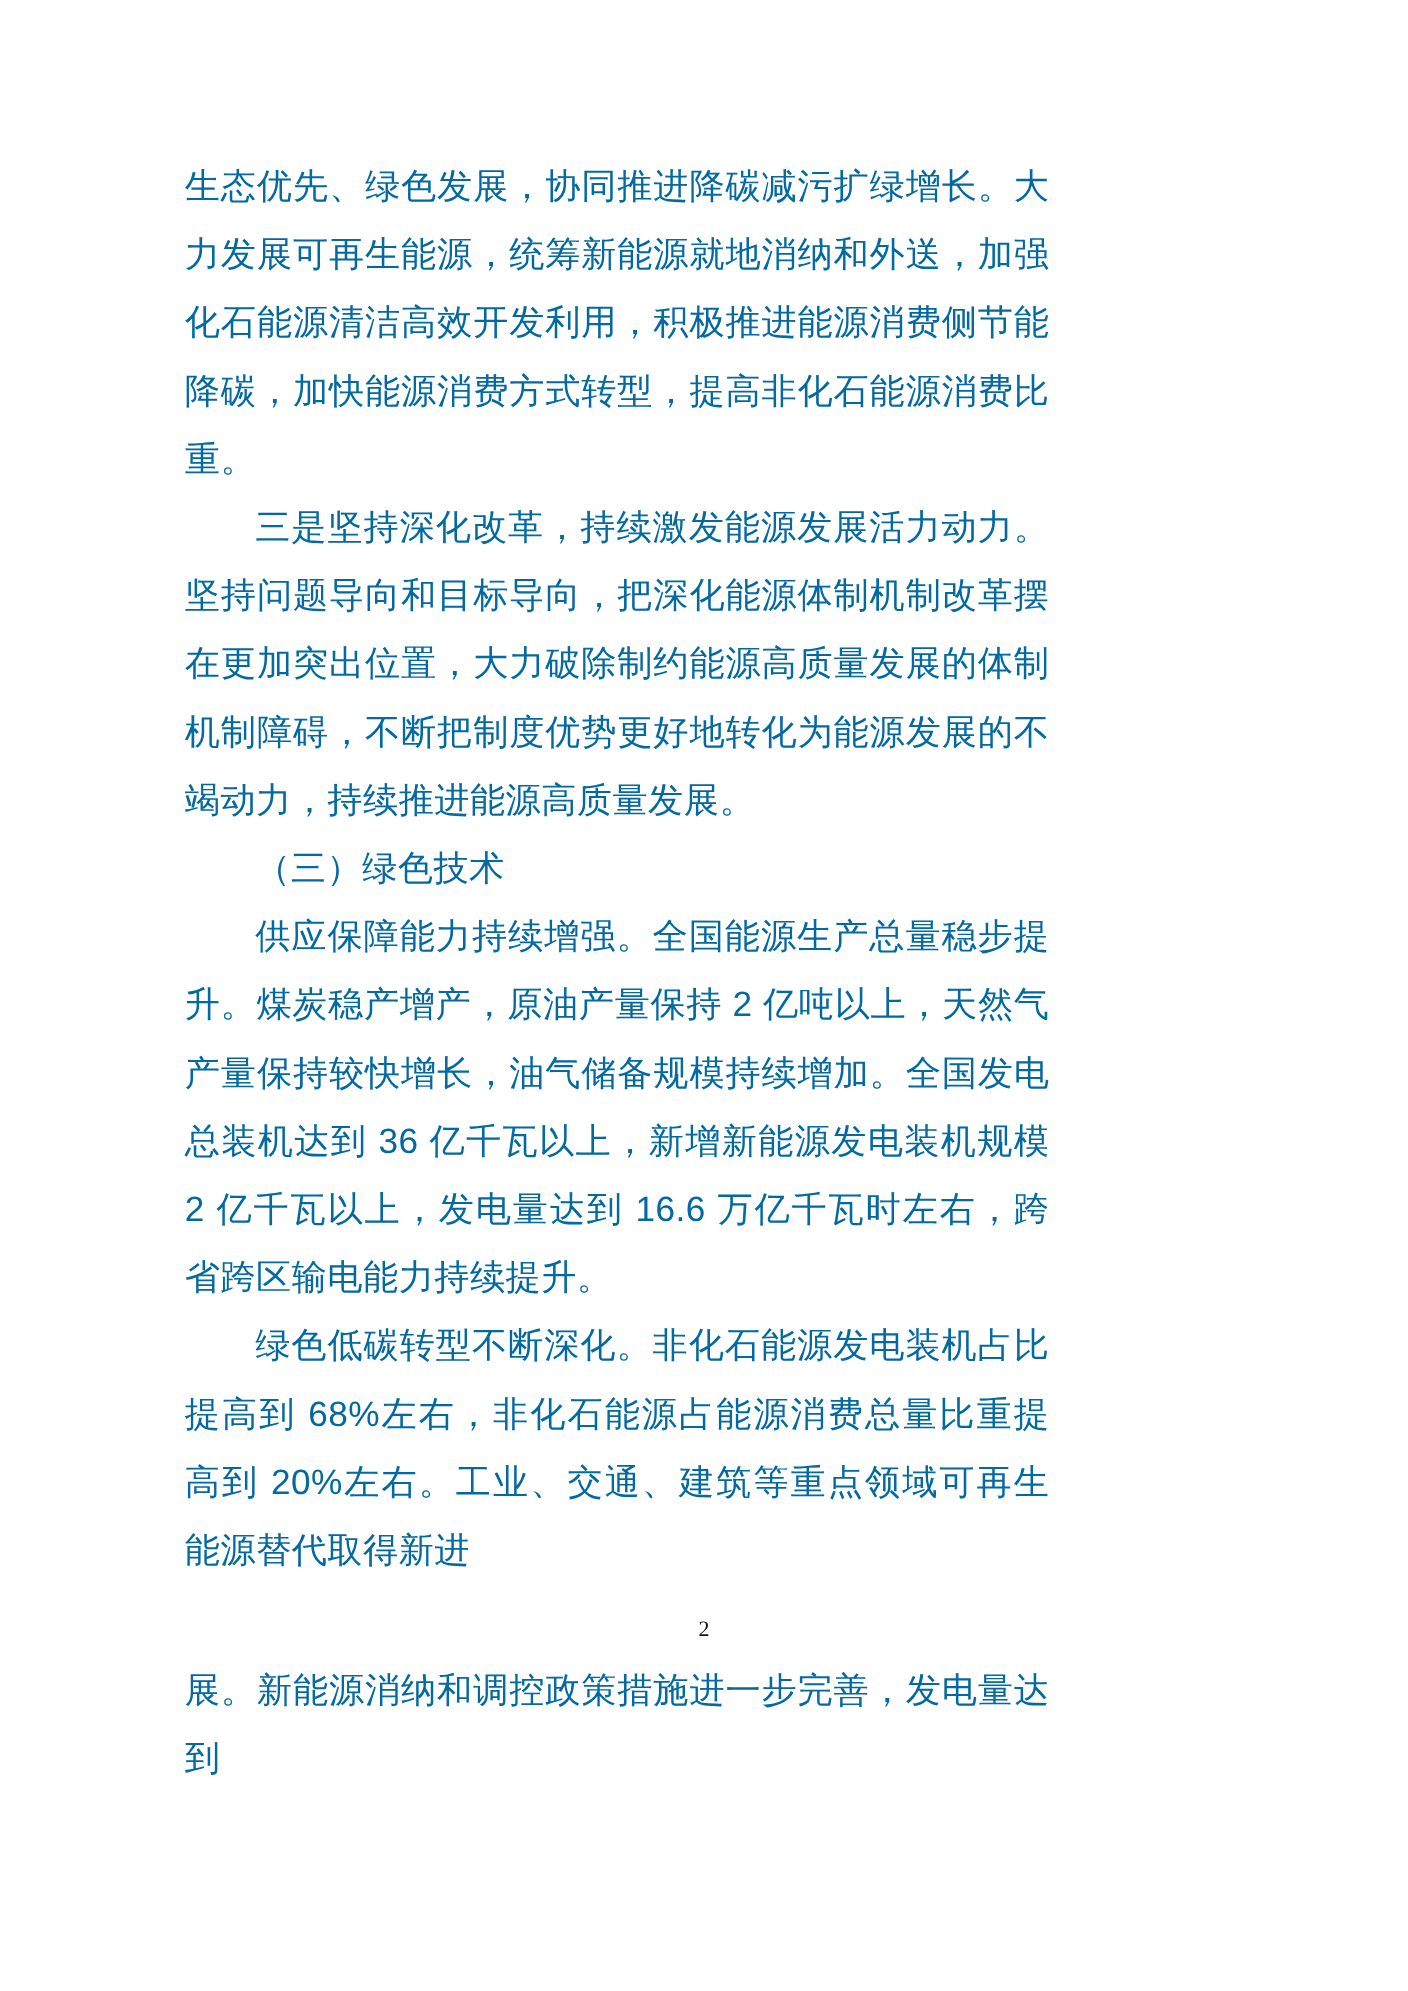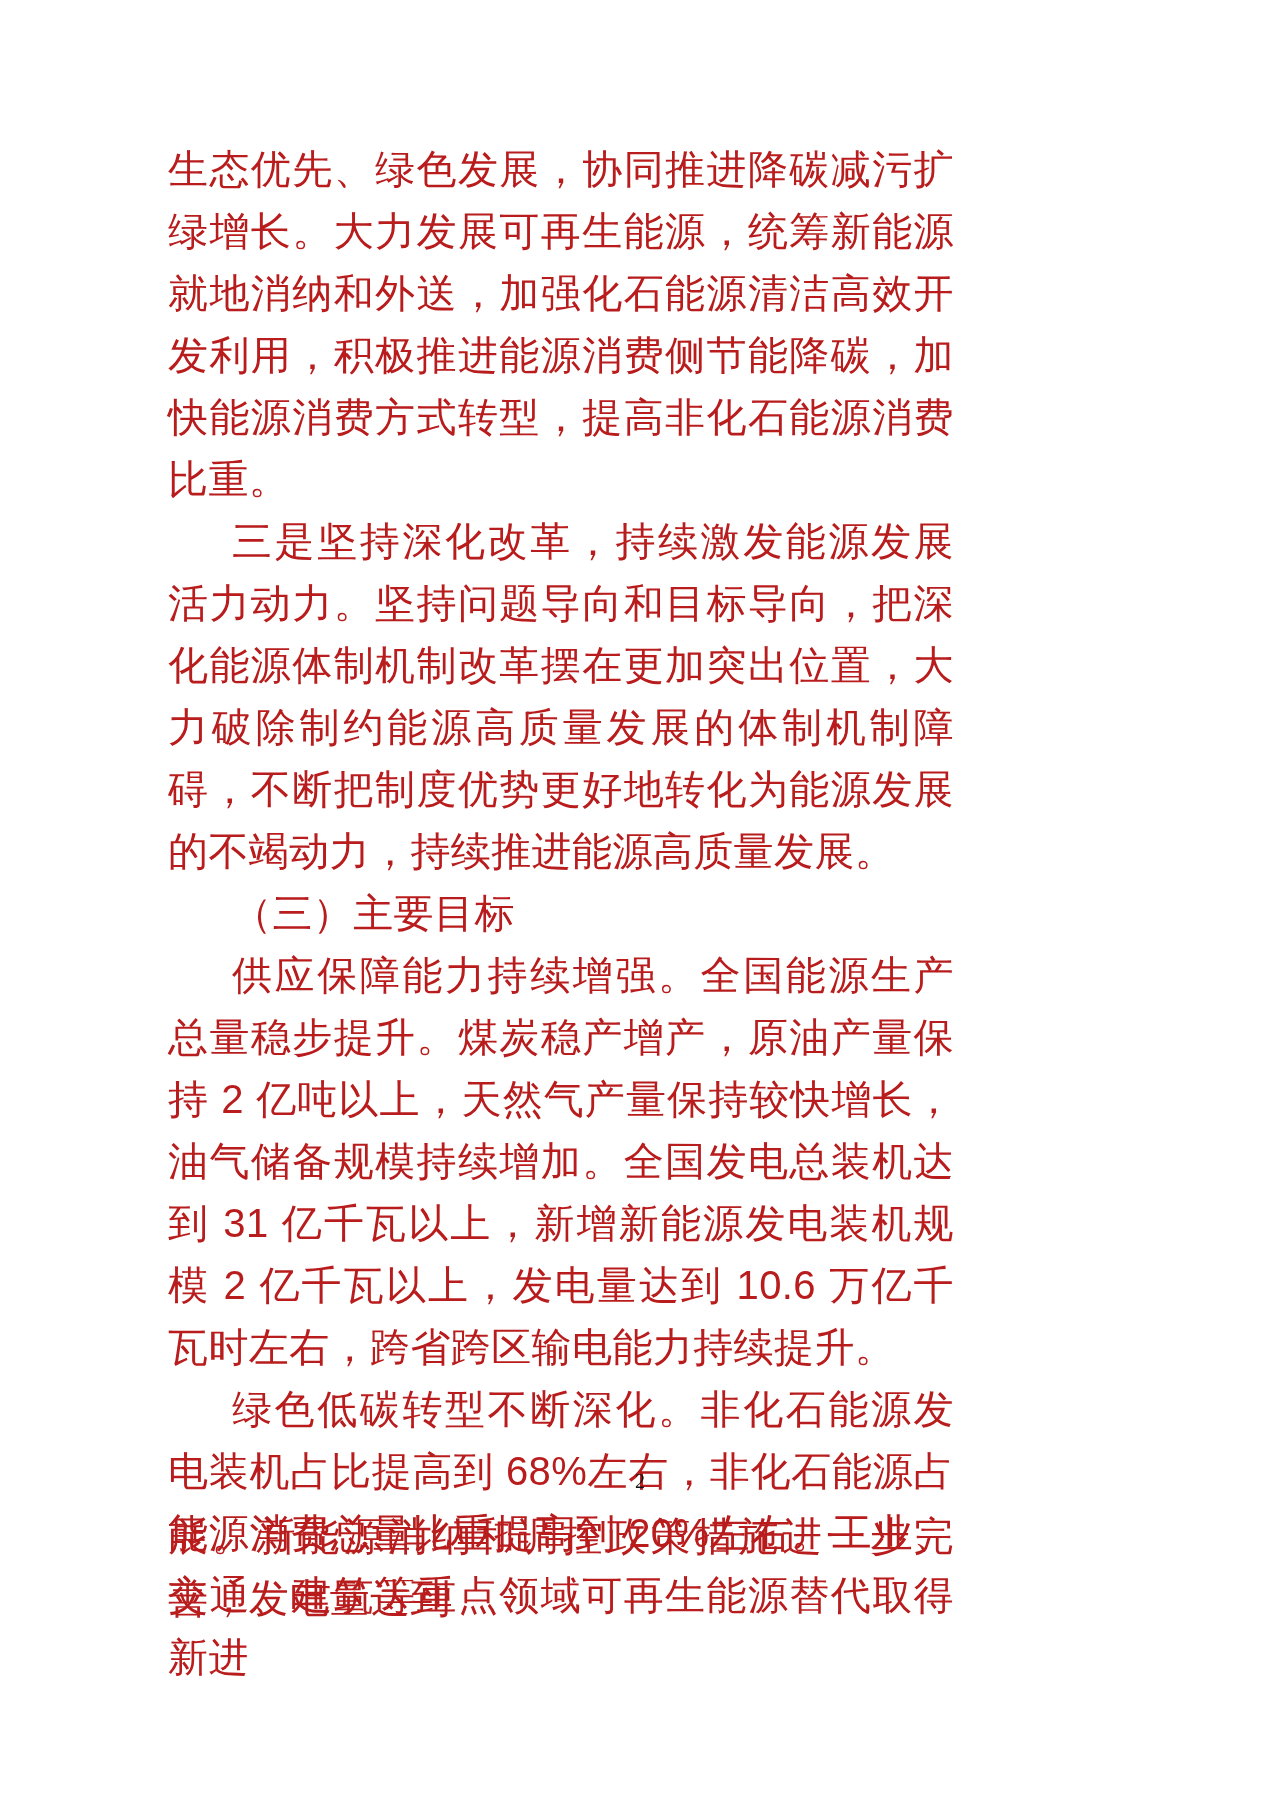--- a/index.html
+++ b/index.html
@@ -17,23 +17,23 @@
     font-family: "Liberation Serif", "DejaVu Serif", serif;
   }
   .content {
     position: absolute;
     left: 168px;
     top: 138px;
     width: 786px;
   }
   p.para {
     margin: 0;
-    font-size: 40px;
+    font-size: 32px;
     line-height: 62px;
-    color: #b91c1c;
+    color: #0369a1;
     text-align: justify;
     text-justify: inter-ideograph;
     letter-spacing: 0.4px;
     font-family: "Liberation Sans", "DejaVu Sans", sans-serif;
     font-weight: 400;
   }
   p.indent {
     text-indent: 64px;
   }
   .pagenum {
@@ -54,22 +54,22 @@
   }
 </style>
 </head>
 <body>
 
 <div class="page">
 
   <div class="content">
     <p class="para">生态优先、绿色发展，协同推进降碳减污扩绿增长。大力发展可再生能源，统筹新能源就地消纳和外送，加强化石能源清洁高效开发利用，积极推进能源消费侧节能降碳，加快能源消费方式转型，提高非化石能源消费比重。</p>
     <p class="para indent">三是坚持深化改革，持续激发能源发展活力动力。坚持问题导向和目标导向，把深化能源体制机制改革摆在更加突出位置，大力破除制约能源高质量发展的体制机制障碍，不断把制度优势更好地转化为能源发展的不竭动力，持续推进能源高质量发展。</p>
-    <p class="para indent">（三）主要目标</p>
-    <p class="para indent">供应保障能力持续增强。全国能源生产总量稳步提升。煤炭稳产增产，原油产量保持 2 亿吨以上，天然气产量保持较快增长，油气储备规模持续增加。全国发电总装机达到 31 亿千瓦以上，新增新能源发电装机规模 2 亿千瓦以上，发电量达到 10.6 万亿千瓦时左右，跨省跨区输电能力持续提升。</p>
+    <p class="para indent">（三）绿色技术</p>
+    <p class="para indent">供应保障能力持续增强。全国能源生产总量稳步提升。煤炭稳产增产，原油产量保持 2 亿吨以上，天然气产量保持较快增长，油气储备规模持续增加。全国发电总装机达到 36 亿千瓦以上，新增新能源发电装机规模 2 亿千瓦以上，发电量达到 16.6 万亿千瓦时左右，跨省跨区输电能力持续提升。</p>
     <p class="para indent">绿色低碳转型不断深化。非化石能源发电装机占比提高到 68%左右，非化石能源占能源消费总量比重提高到 20%左右。工业、交通、建筑等重点领域可再生能源替代取得新进</p>
   </div>
 
   <div class="pagenum">2</div>
 
   <div class="footer-para">
     <p class="para">展。新能源消纳和调控政策措施进一步完善，发电量达到</p>
   </div>
 
 </div>

